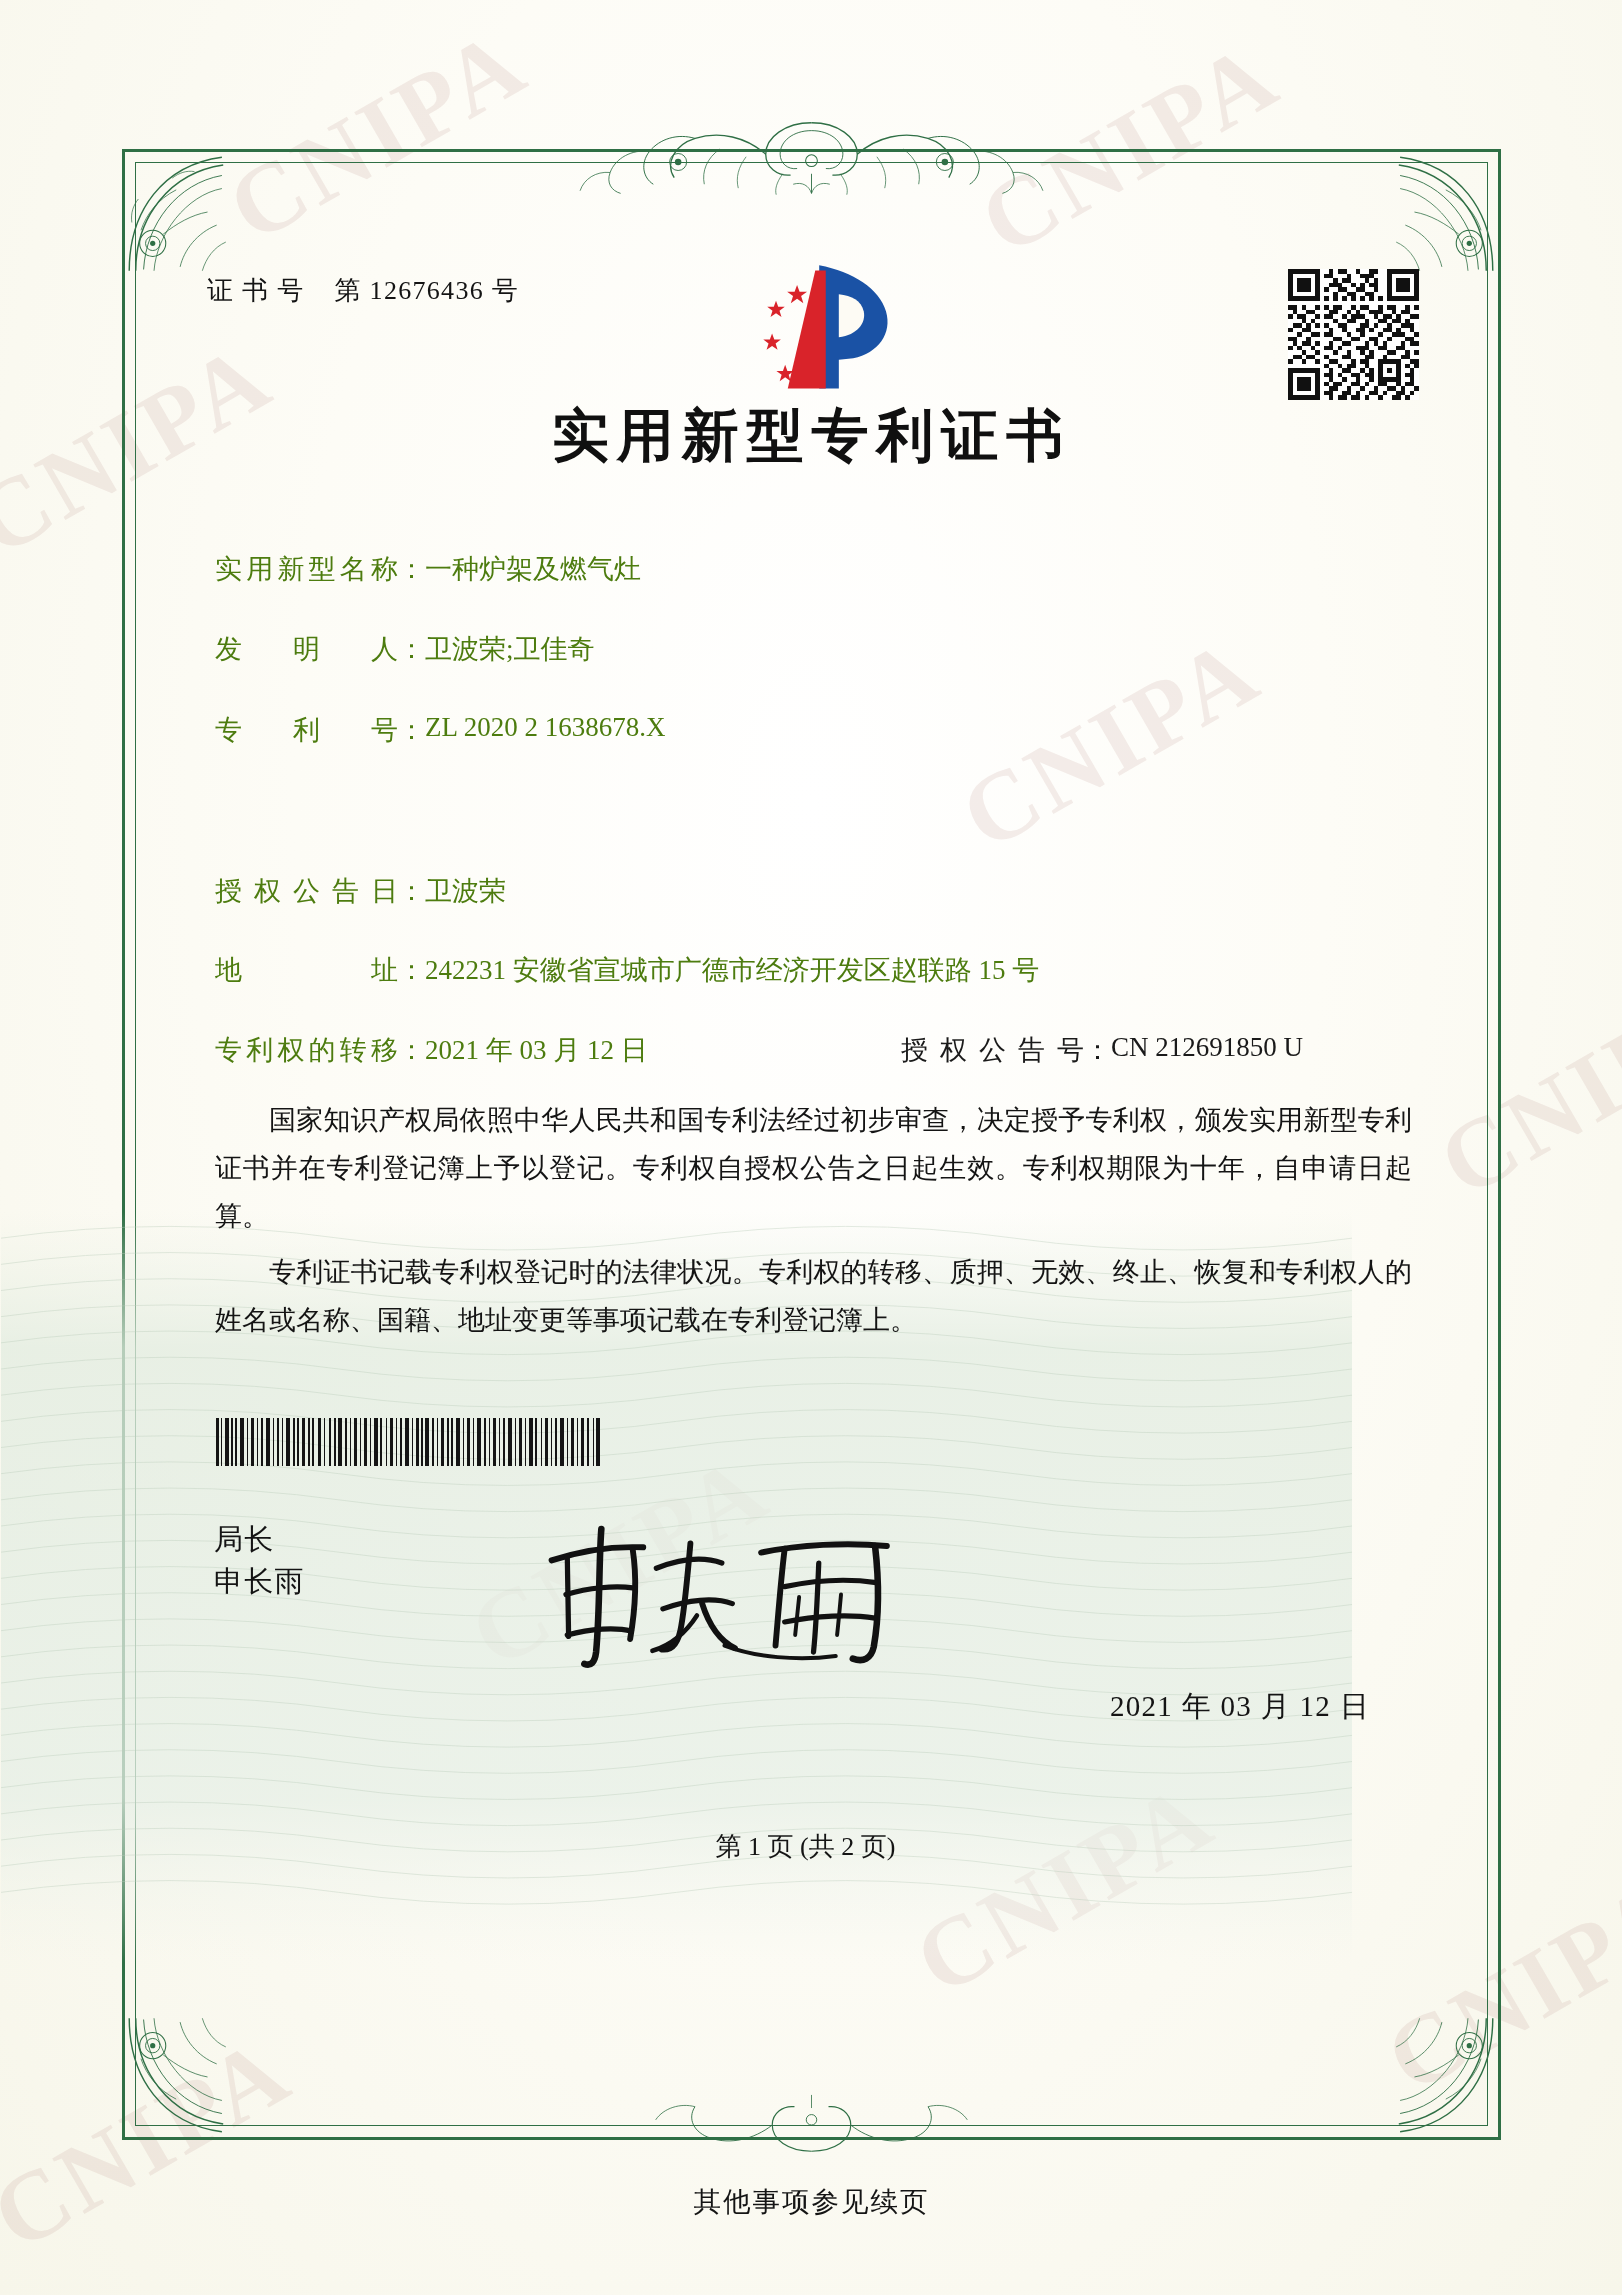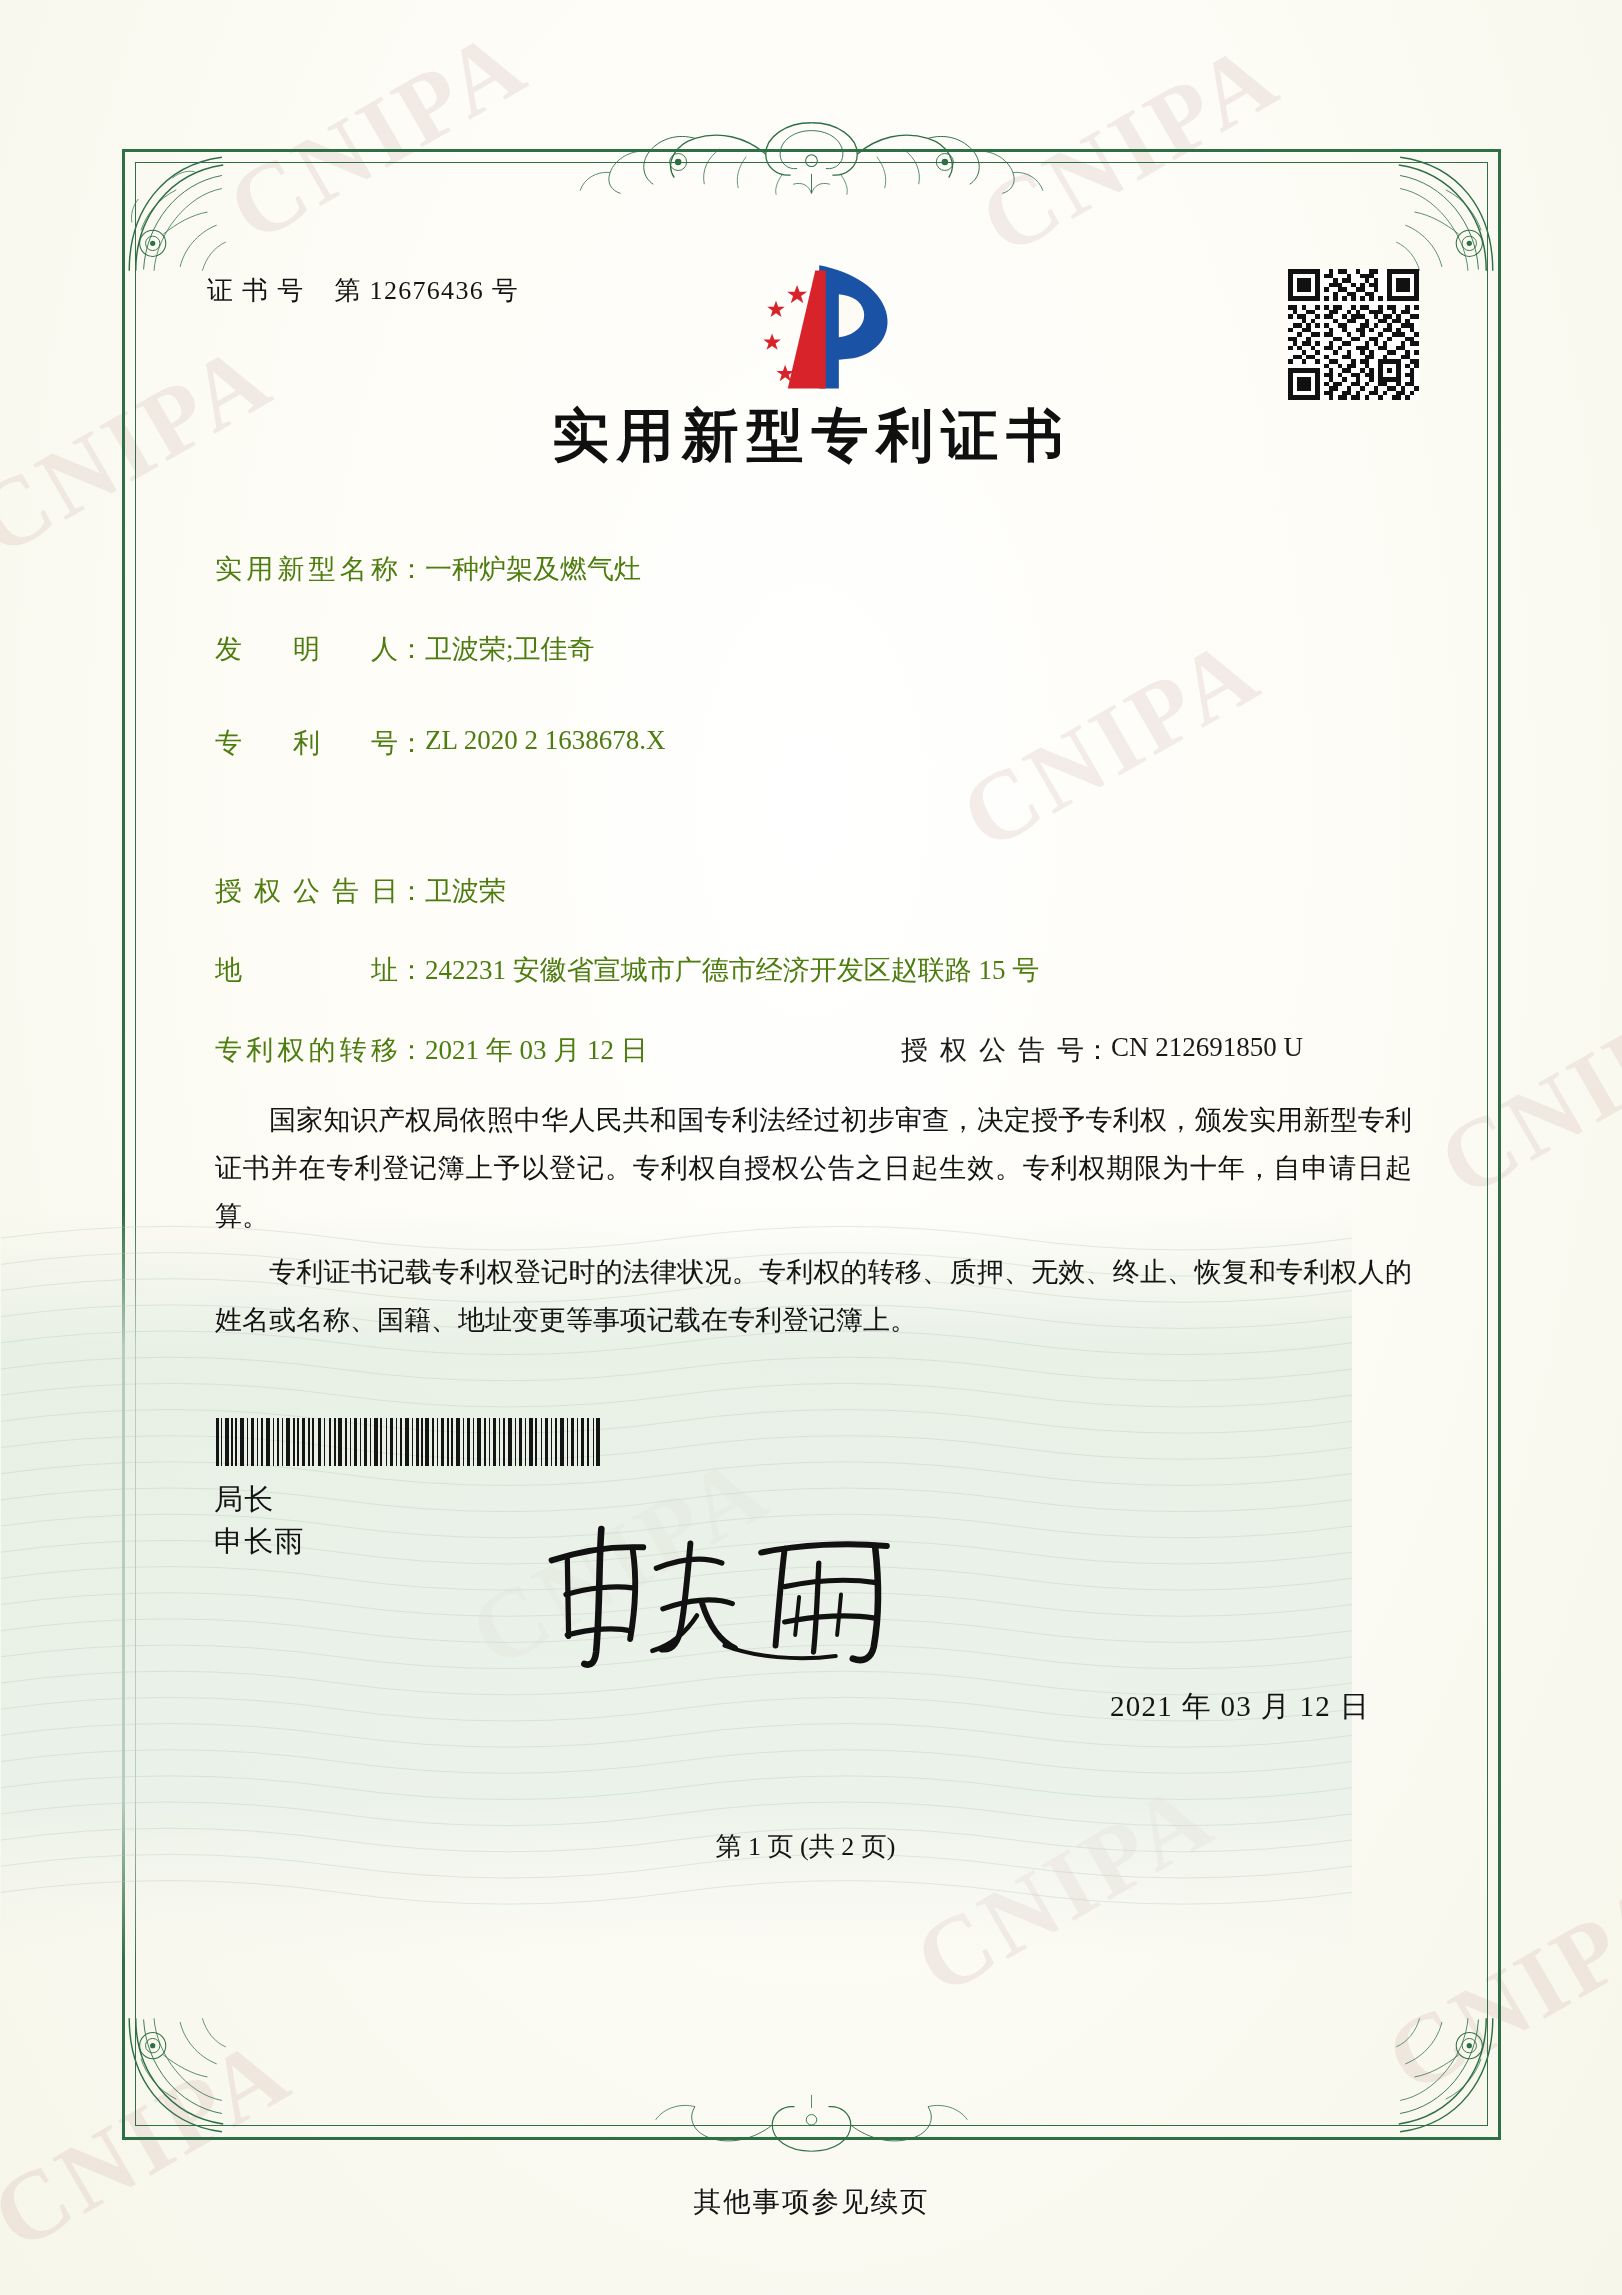--- a/index.html
+++ b/index.html
@@ -158,21 +158,21 @@
     vertical-align: top;
   }
   .fval {
     display: inline-block;
     vertical-align: top;
   }
   .w6 { width: 183px; }
 
   #f-name    { top: 389px; }
   #f-inventor{ top: 469px; }
-  #f-patentno{ top: 550px; margin-top: 13px; }
+  #f-patentno{ top: 550px; }
   #f-appdate { top: 629px; }
   #f-owner   { top: 711px; }
   #f-addr    { top: 790px; }
   #f-pubdate { top: 870px; }
 
   #f-pubno {
     position: absolute;
     left: 766px;
     top: 870px;
     font-size: 27px;
@@ -208,21 +208,21 @@
     top: 1212px;
     width: 1351px;
     height: 751px;
     overflow: hidden;
     pointer-events: none;
   }
 
   #sig-label {
     position: absolute;
     left: 79px;
-    top: 1316px;
+    top: 1356px;
     font-size: 29px;
     line-height: 42px;
     letter-spacing: 1.3px;
     color: #141414;
   }
 
   #signature {
     position: absolute;
     left: 393px;
     top: 1355px;

